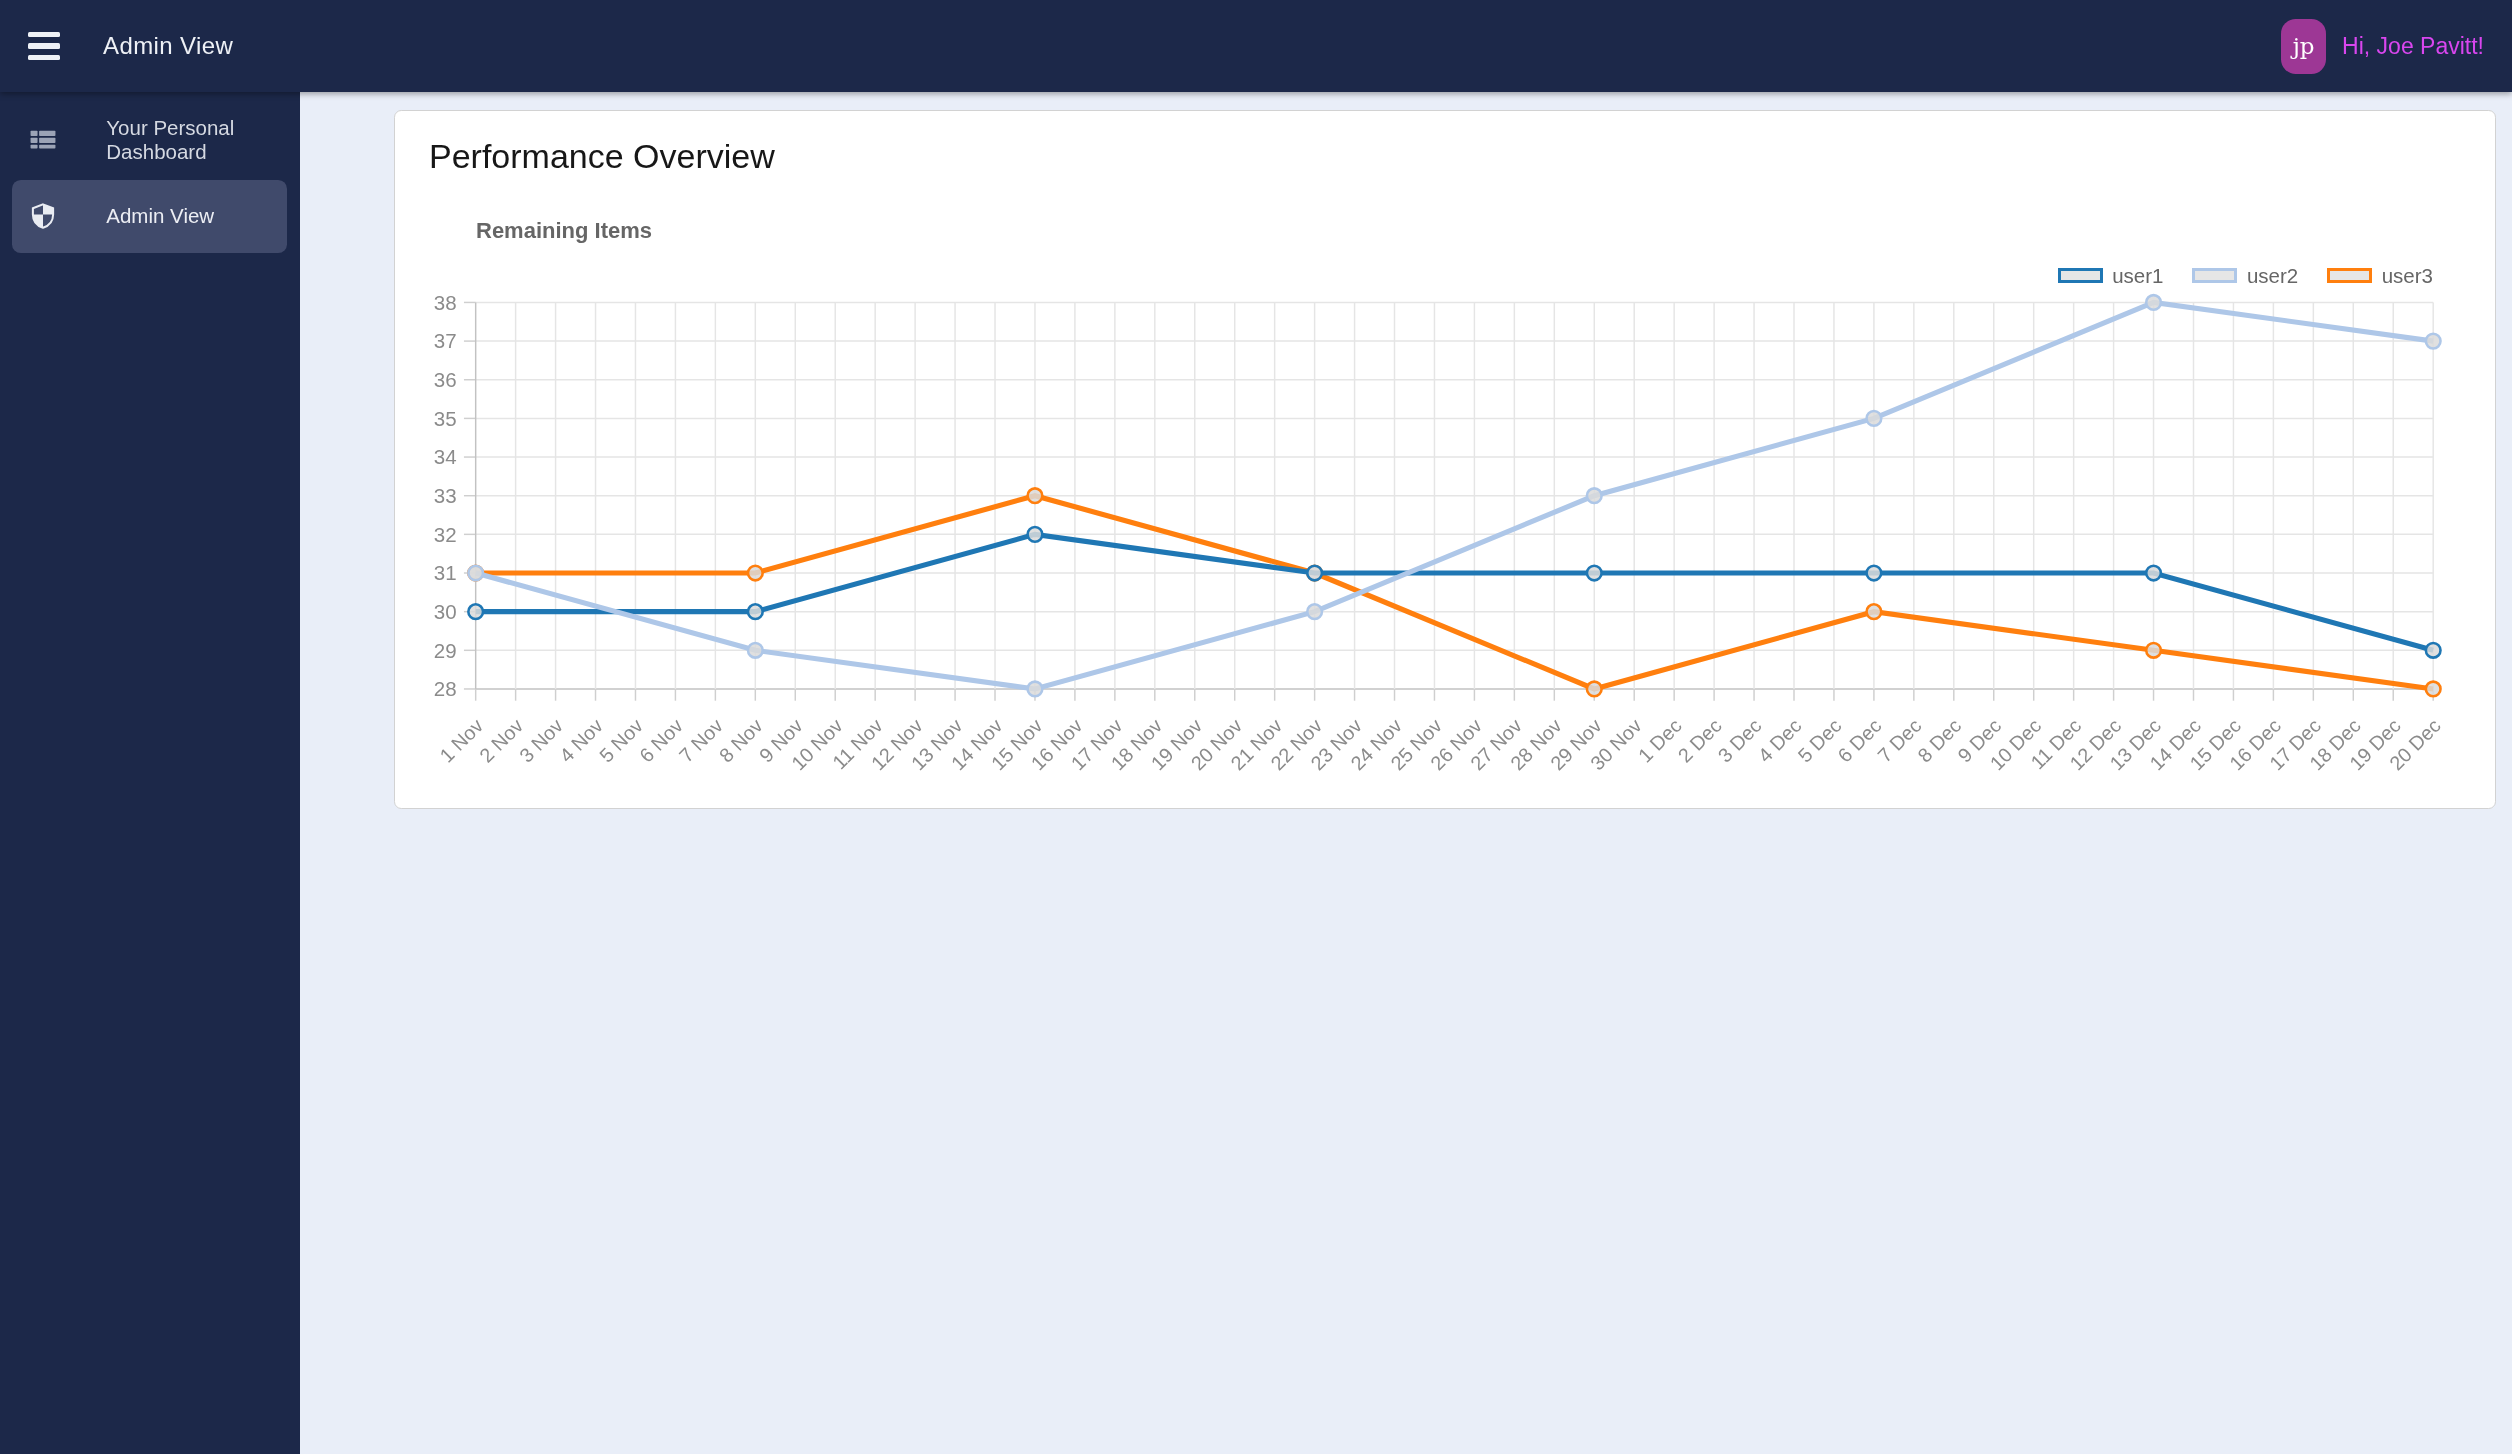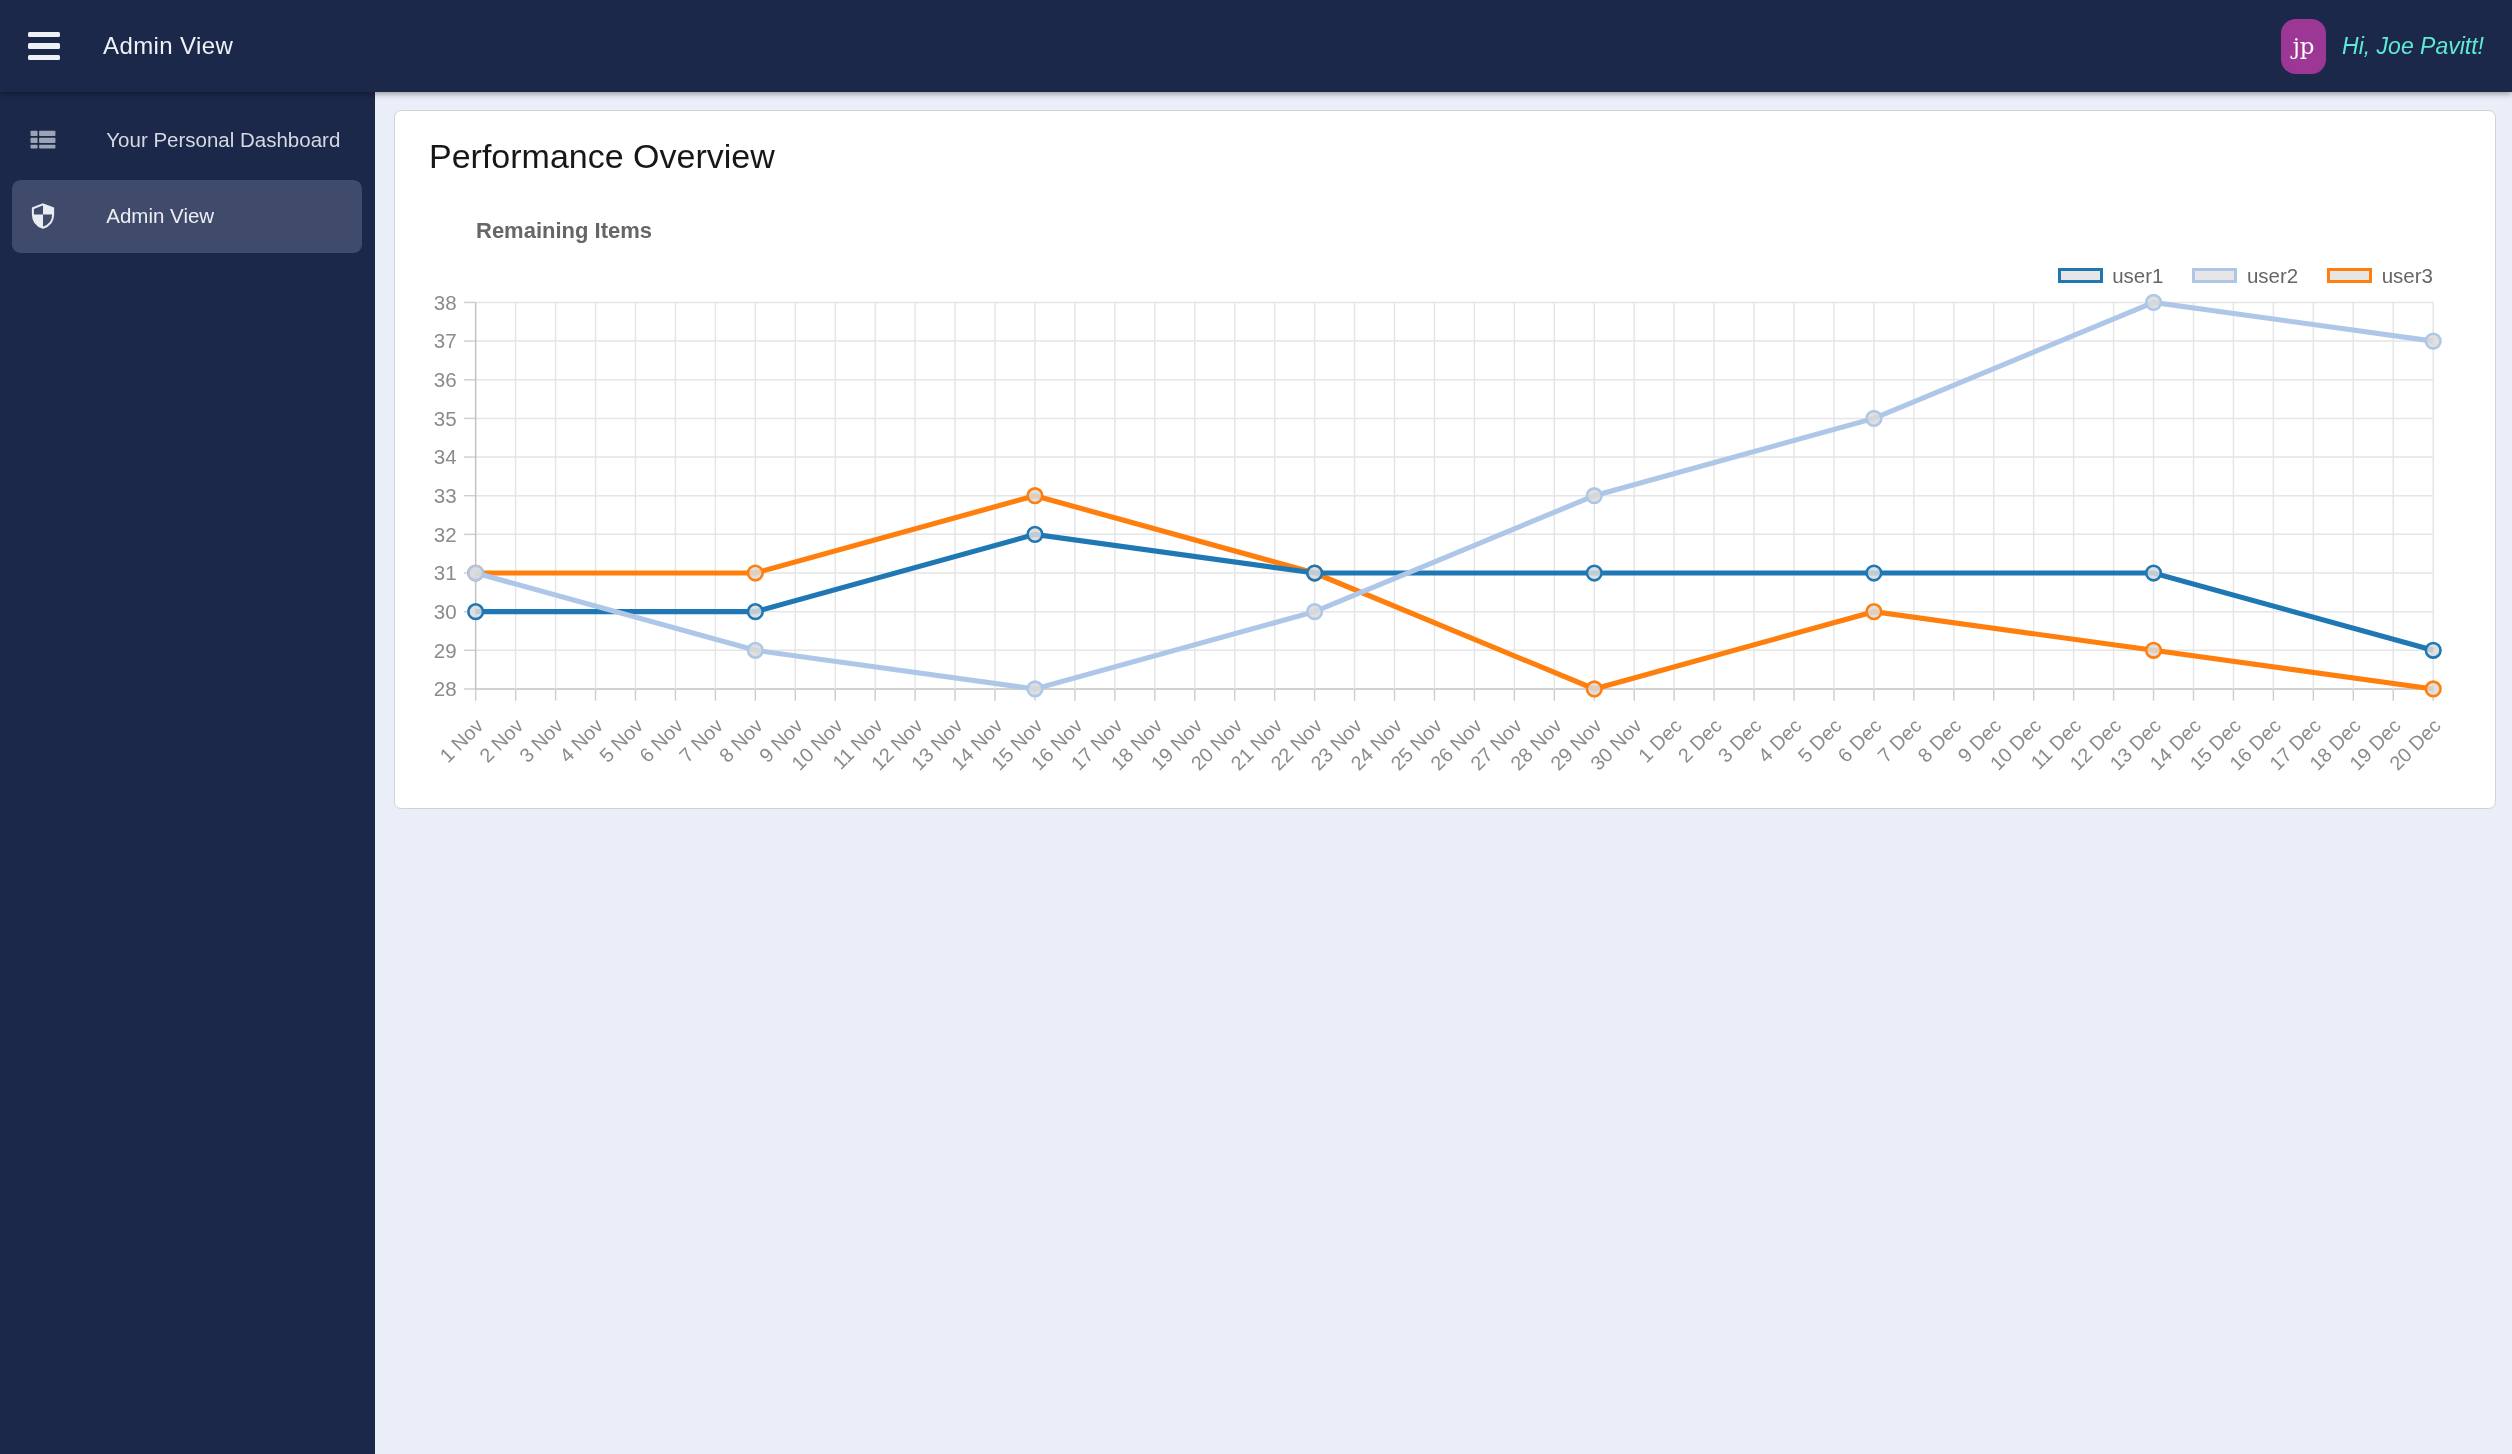--- a/index.html
+++ b/index.html
@@ -30,25 +30,25 @@
     margin: 0 0 0 43px;
     font-size: 24px; font-weight: 500; letter-spacing: 0.4px;
     color: #eef1f6;
   }
   .user-area { margin-left: auto; display: flex; align-items: center; gap: 16px; }
   .avatar {
     width: 45px; height: 55px; border-radius: 14.7px;
     display: flex; align-items: center; justify-content: center;
     color: #ffffff; font-family: "DejaVu Serif", serif; font-size: 23px;
   }
-  .greeting { font-size: 23px; color: #5eead4; font-style: italic; }
+  .greeting { font-size: 23px; color: #d946ef; }
 
   
   .sidebar {
-    position: absolute; top: 92px; left: 0; bottom: 0; width: 375px;
+    position: absolute; top: 92px; left: 0; bottom: 0; width: 300px;
     background: #1c2849;
     padding-top: 11.7px;
   }
   .side-item {
     height: 73px; margin: 0 13.2px 2.9px 11.7px;
     display: flex; align-items: center;
     border-radius: 8.8px; cursor: pointer;
     color: #d5d9e2;
   }
   .side-item.selected { background: #404a6b; color: #eceef4; }

